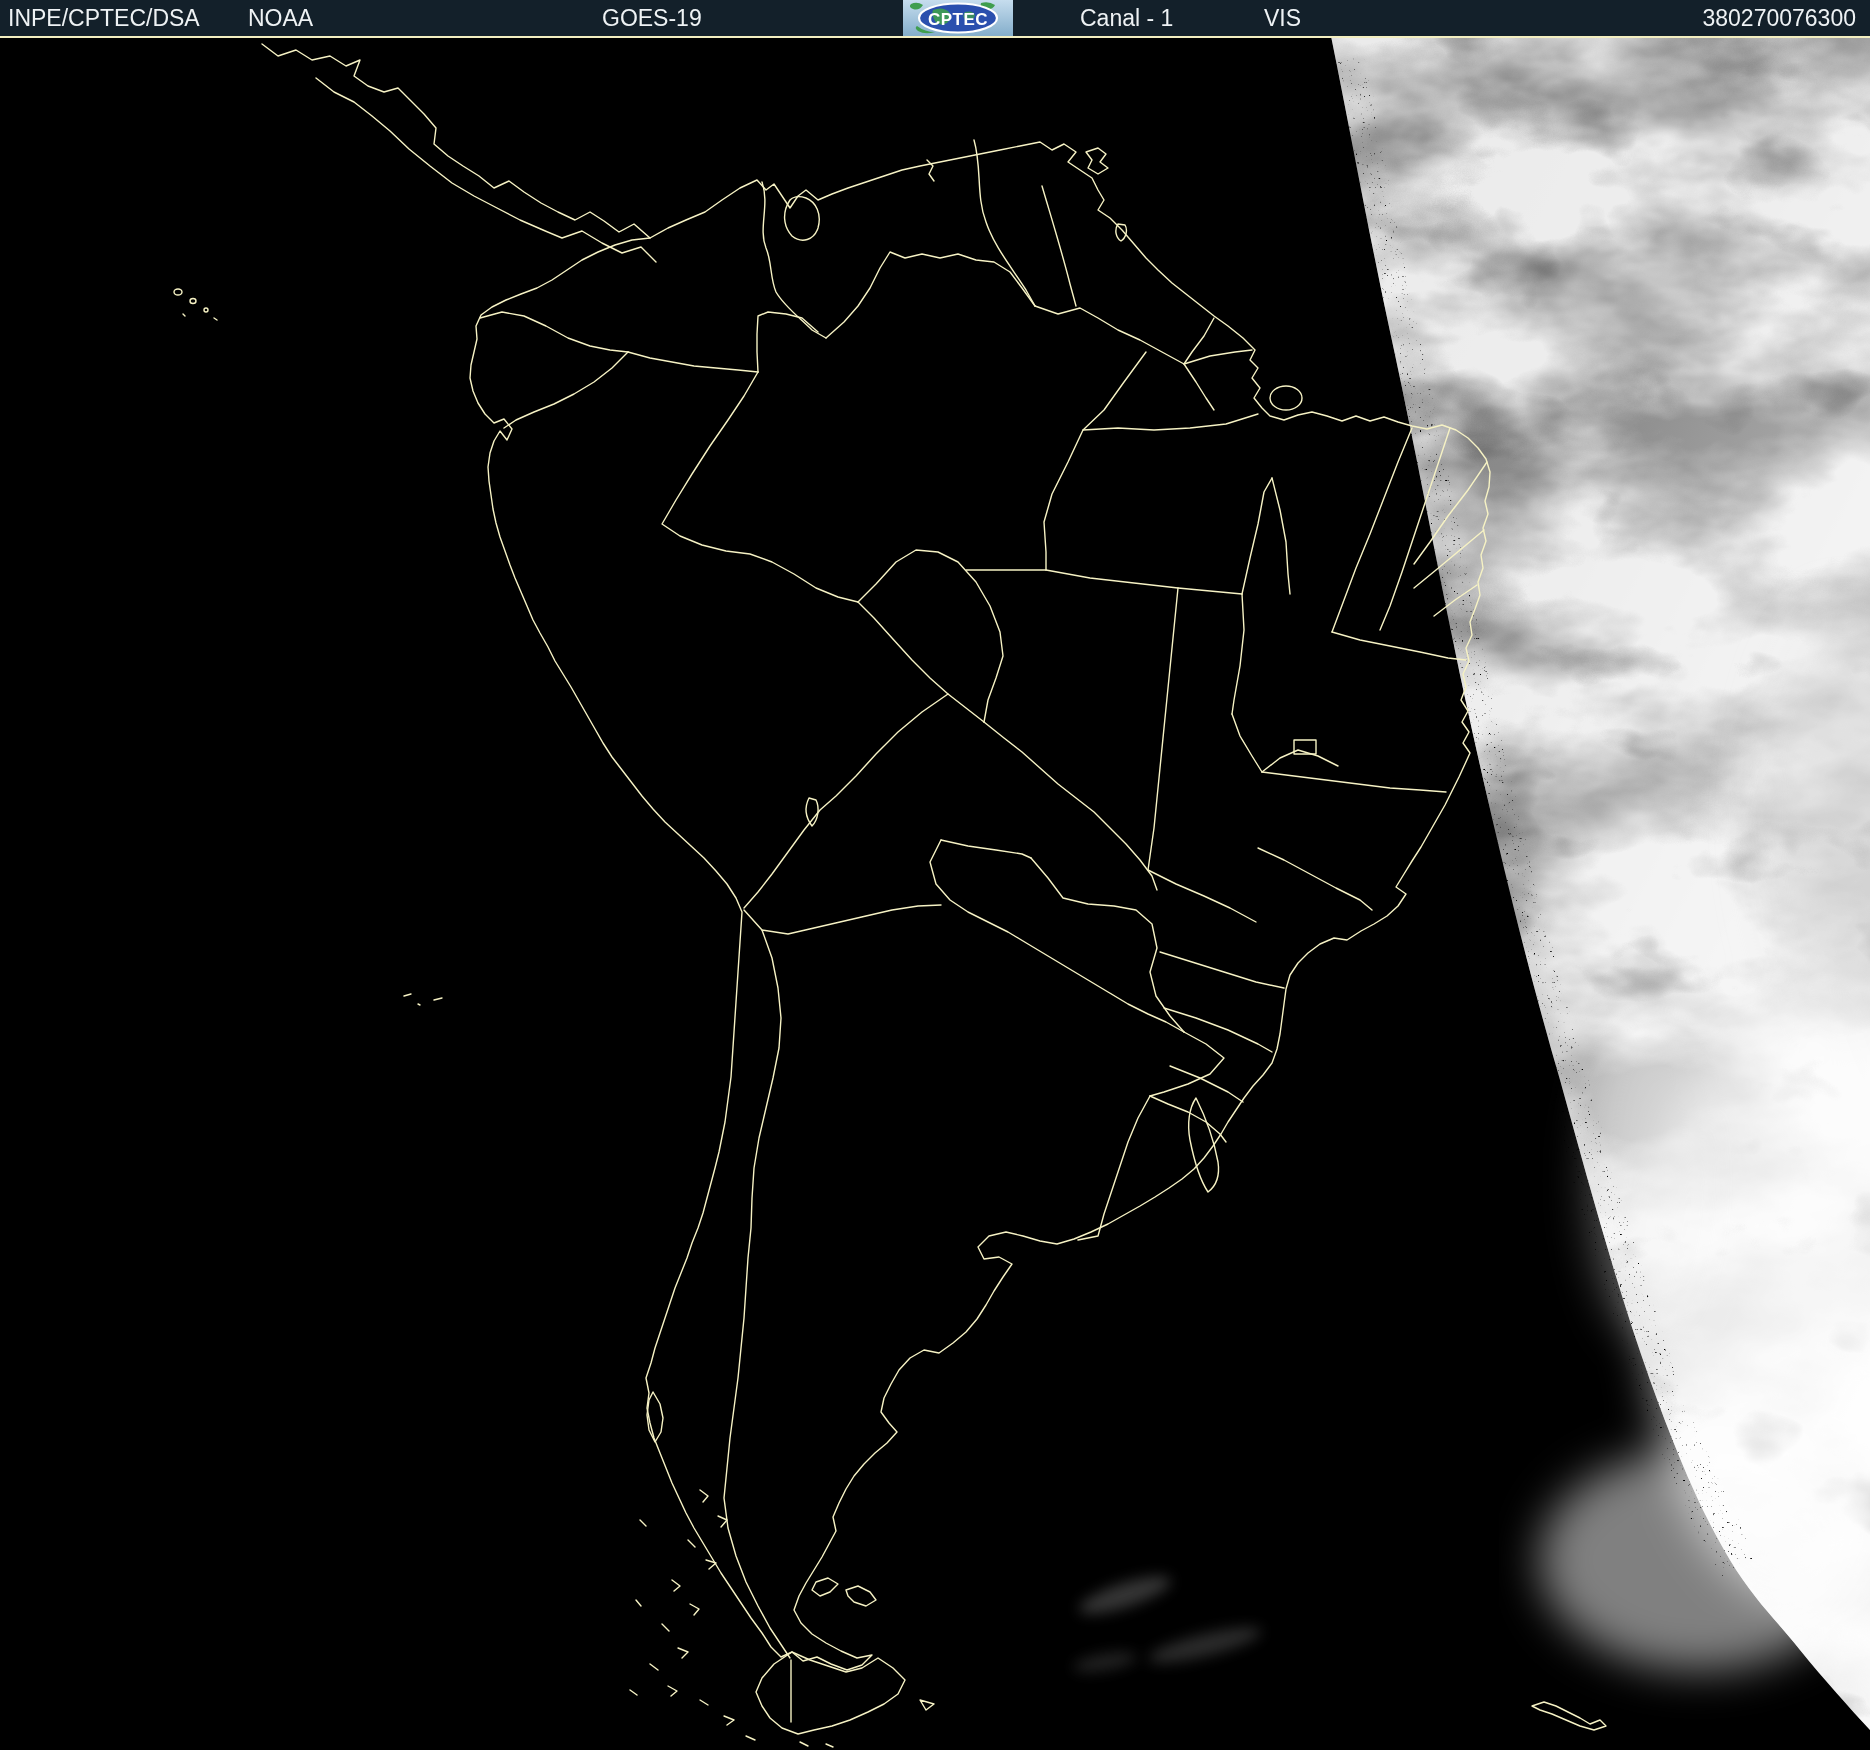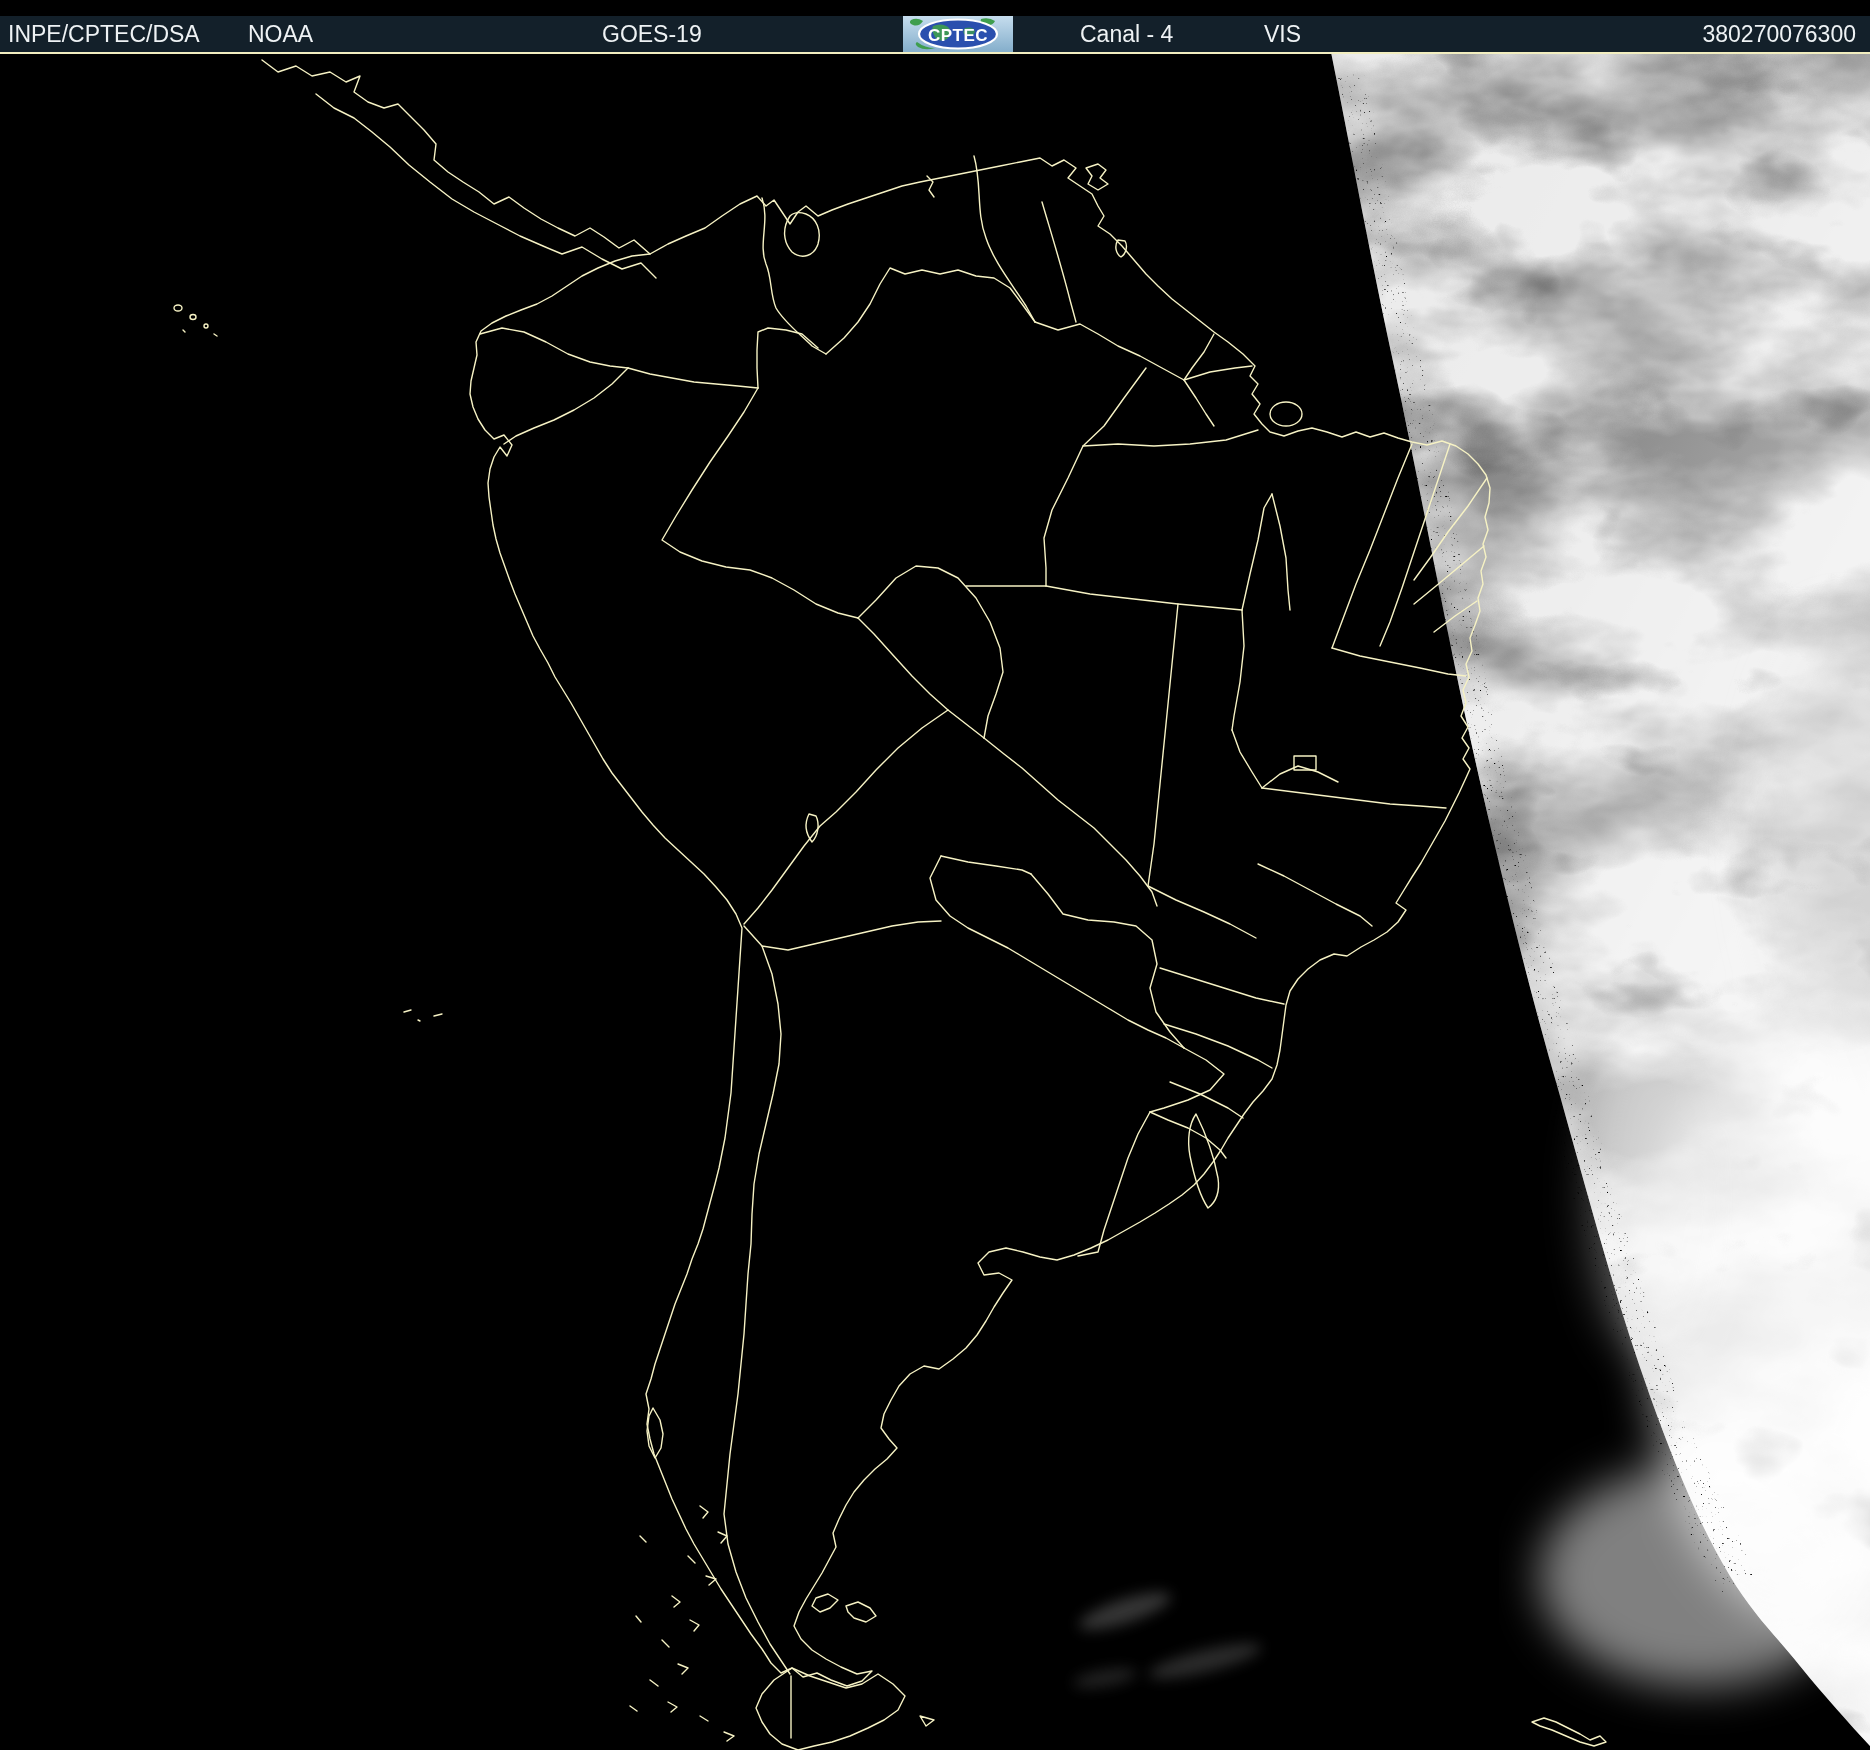--- a/index.html
+++ b/index.html
@@ -4,21 +4,21 @@
 <style>
   :root{
     --header-bg:#13202a; --header-text:#eef2f4; --map-outline:#f6f2c4;
     --space-bg:#000000; --logo-bg-top:#c6ddee; --logo-bg-bottom:#84aecb;
     --logo-ellipse:#2a4fae; --logo-land:#3f9e4e;
     --day-dark:#7c7c7c; --day-mid:#8f8f8f; --day-bright:#f2f2f2; --separator:#f2eec0;
   }
   *{margin:0;padding:0;box-sizing:border-box;}
   html,body{width:1870px;height:1750px;background:var(--space-bg);overflow:hidden;}
   body{font-family:"Liberation Sans","DejaVu Sans",sans-serif;}
-  .frame{position:relative;width:1870px;height:1676px;background:var(--space-bg);margin-top:16px;}
+  .frame{position:relative;width:1870px;height:1676px;background:var(--space-bg);}
   .header{
     position:absolute;left:0;top:0;width:1870px;height:36px;
     background:var(--header-bg);color:var(--header-text);
     font-size:23px;line-height:36px;white-space:nowrap;
   }
   .header span{position:absolute;top:0;}
   .h-source{left:8px;}
   .h-agency{left:248px;text-align:right;}
   .h-sat{left:602px;}
   .h-channel{left:1080px;}
@@ -46,21 +46,21 @@
         <path d="M8,4 q6,-3 12,1 q-4,6 -10,4 q-5,-2 -2,-5 Z" fill="var(--logo-land,#3f9e4e)"></path>
         <path d="M78,3 q8,-2 14,2 q-2,5 -9,4 q-7,-1 -5,-6 Z" fill="var(--logo-land,#3f9e4e)"></path>
         <path d="M14,26 q8,6 18,6 q-10,3 -17,-1 q-4,-3 -1,-5 Z" fill="var(--logo-land,#3f9e4e)"></path>
         <ellipse cx="55" cy="18" rx="39" ry="14.5" fill="var(--logo-ellipse,#2a4fae)" stroke="#ffffff" stroke-width="2.2"></ellipse>
         <path d="M30,10 q10,-4 16,2 q4,6 -2,11 q-8,4 -12,-2 q-4,-7 -2,-11 Z" fill="var(--logo-land,#3f9e4e)" opacity="0.9"></path>
         <path d="M62,12 q8,-2 10,3 q-1,6 -8,5 q-6,-2 -2,-8 Z" fill="var(--logo-land,#3f9e4e)" opacity="0.8"></path>
         <text x="55" y="25" text-anchor="middle" font-family="Liberation Sans, DejaVu Sans, sans-serif" font-size="17" font-weight="bold" fill="#ffffff" letter-spacing="0.5">CPTEC</text>
       </svg>
     </div>
 
-    <span class="h-channel">Canal - 4</span>
+    <span class="h-channel">Canal - 1</span>
     <span class="h-band">VIS</span>
     <span class="h-time">380270076300</span>
   </div>
 
   <div class="imgarea">
   <svg width="1870" height="1714" viewBox="0 36 1870 1714">
     <defs>
       <linearGradient id="dayGrad" x1="0.15" y1="0" x2="0.75" y2="1">
         <stop offset="0" style="stop-color:var(--day-dark,#7c7c7c)"></stop>
         <stop offset="0.35" style="stop-color:var(--day-mid,#8f8f8f)"></stop>

